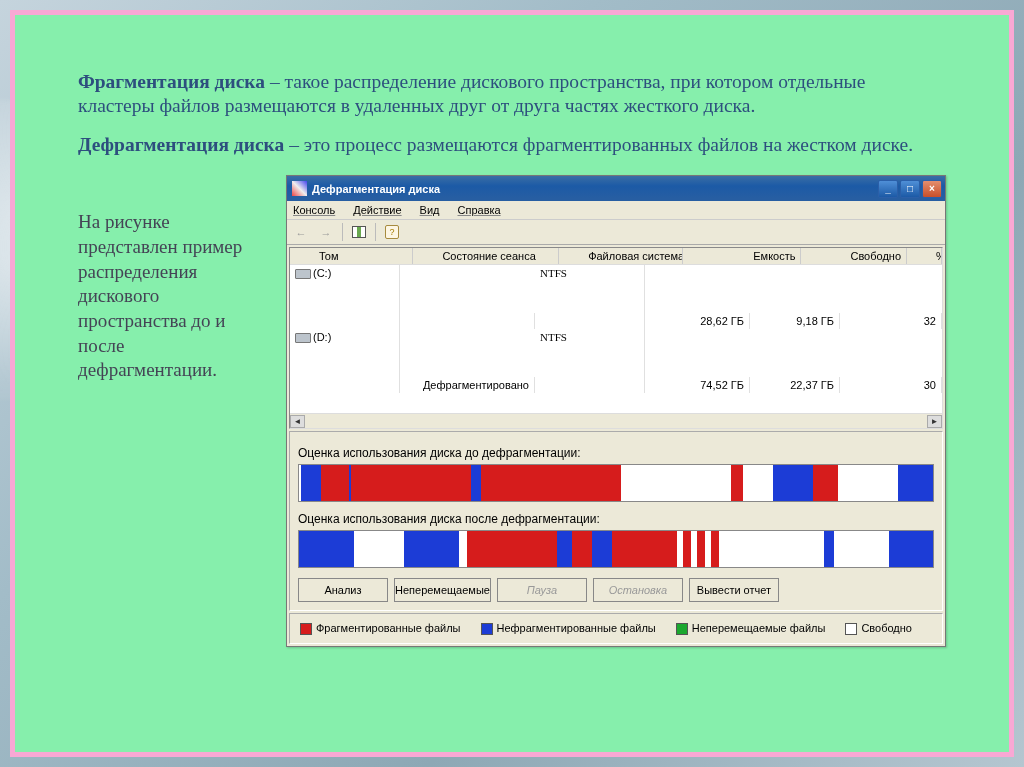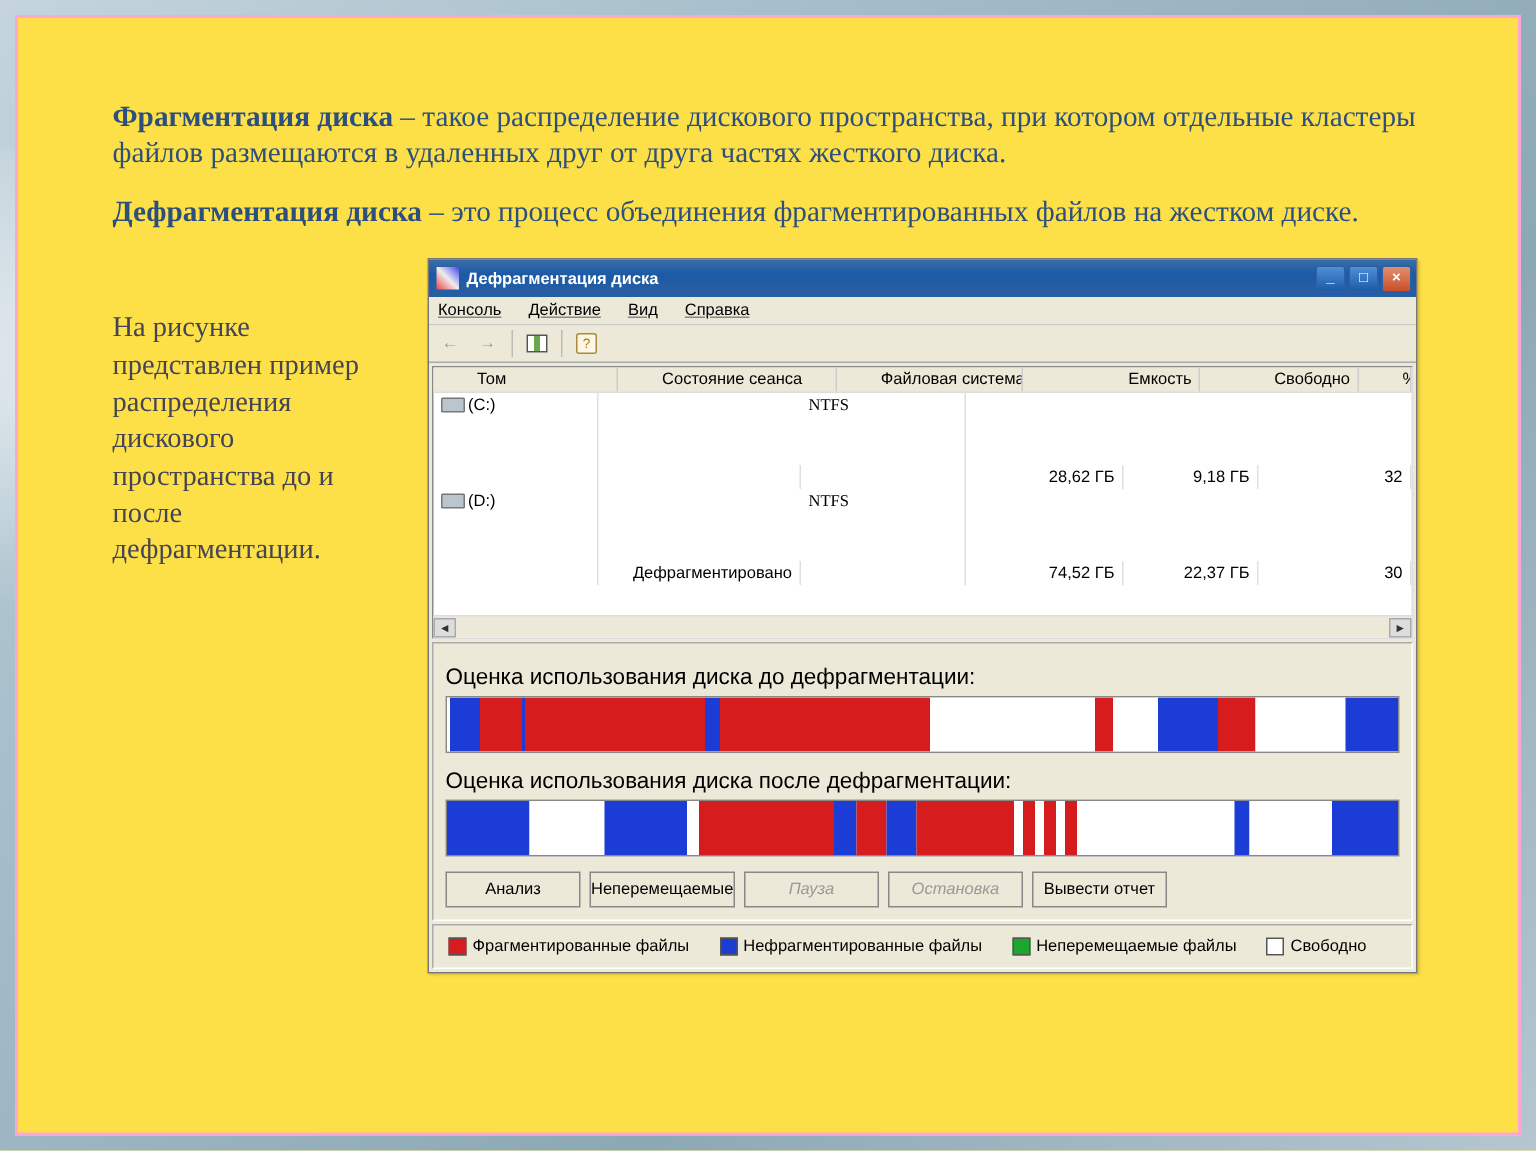--- a/index.html
+++ b/index.html
@@ -18,24 +18,24 @@
     left: -50px; top: 100px;
     width: 300px; height: 300px;
     background: radial-gradient(circle at 30% 40%, rgba(255,255,255,0.45), transparent 60%),
                 radial-gradient(circle at 20% 55%, rgba(255,255,255,0.3), transparent 55%);
     filter: blur(2px);
     z-index: 0;
   }
   .slide {
     position: relative;
     z-index: 1;
-    background: #fde047;
+    background: #86efac;
     width: 100%;
     height: 100%;
-    border: 2px solid #f9a8d4;
+    border: 5px solid #f9a8d4;
     padding: 55px 63px 30px;
   }
   .para1, .para2 {
     font-size: 19.5px;
     color: #2d4f7e;
     line-height: 1.25;
     margin-bottom: 14px;
   }
   .term { font-weight: bold; }
   .cols {
@@ -180,21 +180,21 @@
     align-items: center;
   }
   .scroll-hint .arrow { width:15px;height:13px;background:#ddd;border:1px solid #aaa;display:flex;align-items:center;justify-content:center;font-size:8px;color:#333; }
 
   .panel {
     margin: 2px;
     padding: 8px;
     background: #ece9d8;
     border: 1px inset #fff;
   }
-  .frag-label { font-size: 15px; margin: 6px 0 4px; }
+  .frag-label { font-size: 12px; margin: 6px 0 4px; }
   .frag-bar {
     height: 38px;
     border: 1px solid #888;
     background: #fff;
     display: flex;
     overflow: hidden;
     margin-bottom: 10px;
   }
   .seg { height: 100%; }
 
@@ -233,21 +233,21 @@
   }
 </style>
 </head>
 <body>
 
 <div class="slide">
   <p class="para1">
     <span class="term">Фрагментация диска</span><span> – такое распределение дискового пространства, при котором отдельные кластеры файлов размещаются в удаленных друг от друга частях жесткого диска.</span>
   </p>
   <p class="para2">
-    <span class="term">Дефрагментация диска</span><span> – это процесс объединения фрагментированных файлов на жестком диске.</span>
+    <span class="term">Дефрагментация диска</span><span> – это процесс размещаются фрагментированных файлов на жестком диске.</span>
   </p>
 
   <div class="cols">
     <div class="caption-col">На рисунке представлен пример распределения дискового пространства до и после дефрагментации.</div>
 
     <div class="win-col">
       <div class="window">
 
         <div class="titlebar">
           <span class="icon16"></span>

